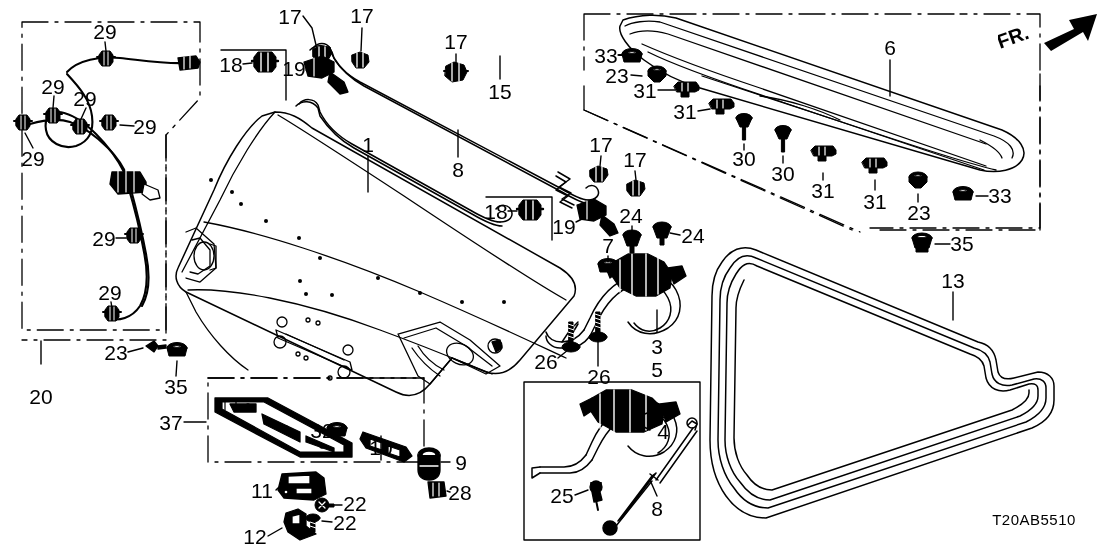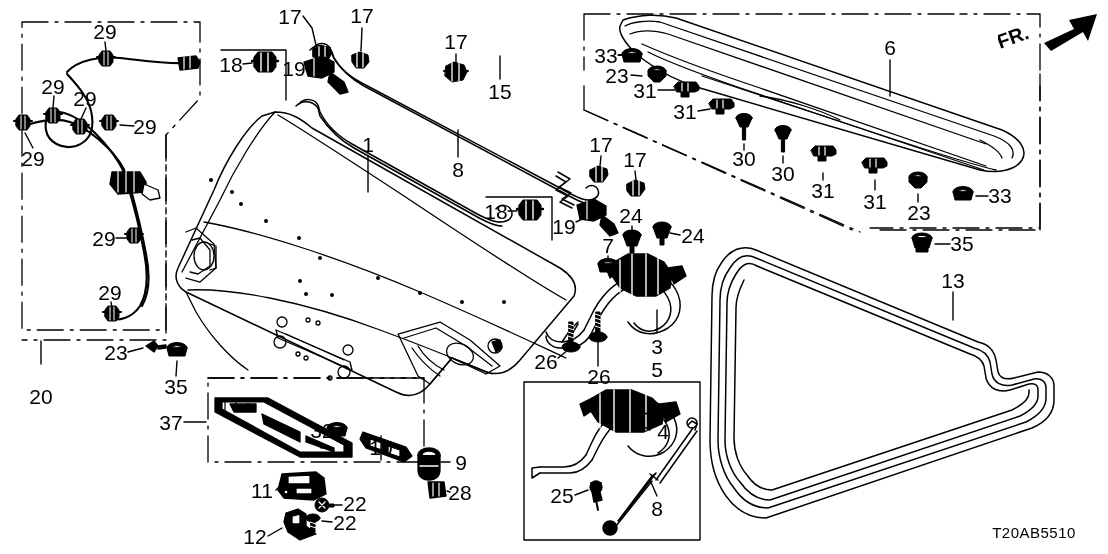--- a/index.html
+++ b/index.html
@@ -621,15 +621,15 @@
 
   <div class="frmark" style="left:1053px;top:33px;">
     <svg width="110" height="60" viewBox="0 0 110 60" xmlns="http://www.w3.org/2000/svg">
       <text class="frtxt" x="2" y="48" transform="rotate(-20 2 48)">FR.</text>
       <g fill="#000">
         <path d="M46,42 L76,28 L71,19 L99,13 L90,40 L85,31 L53,50 Z"></path>
       </g>
     </svg>
   </div>
 
-  <div class="diagid" style="left:1034px;top:532px">T20AB5510</div>
+  <div class="diagid" style="left:1034px;top:519px">T20AB5510</div>
 
 </div>
 
 </body></html>

